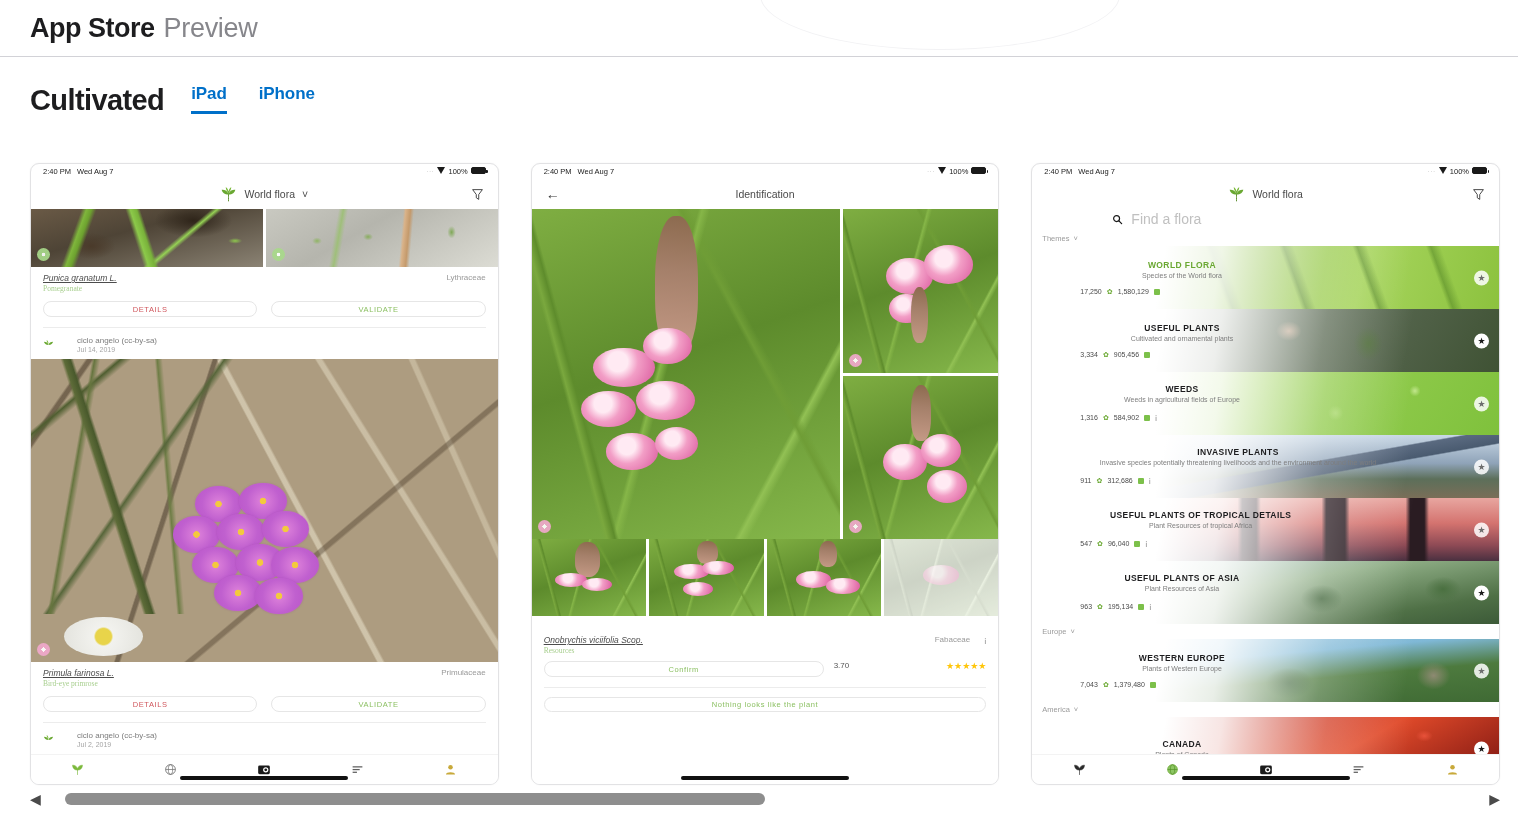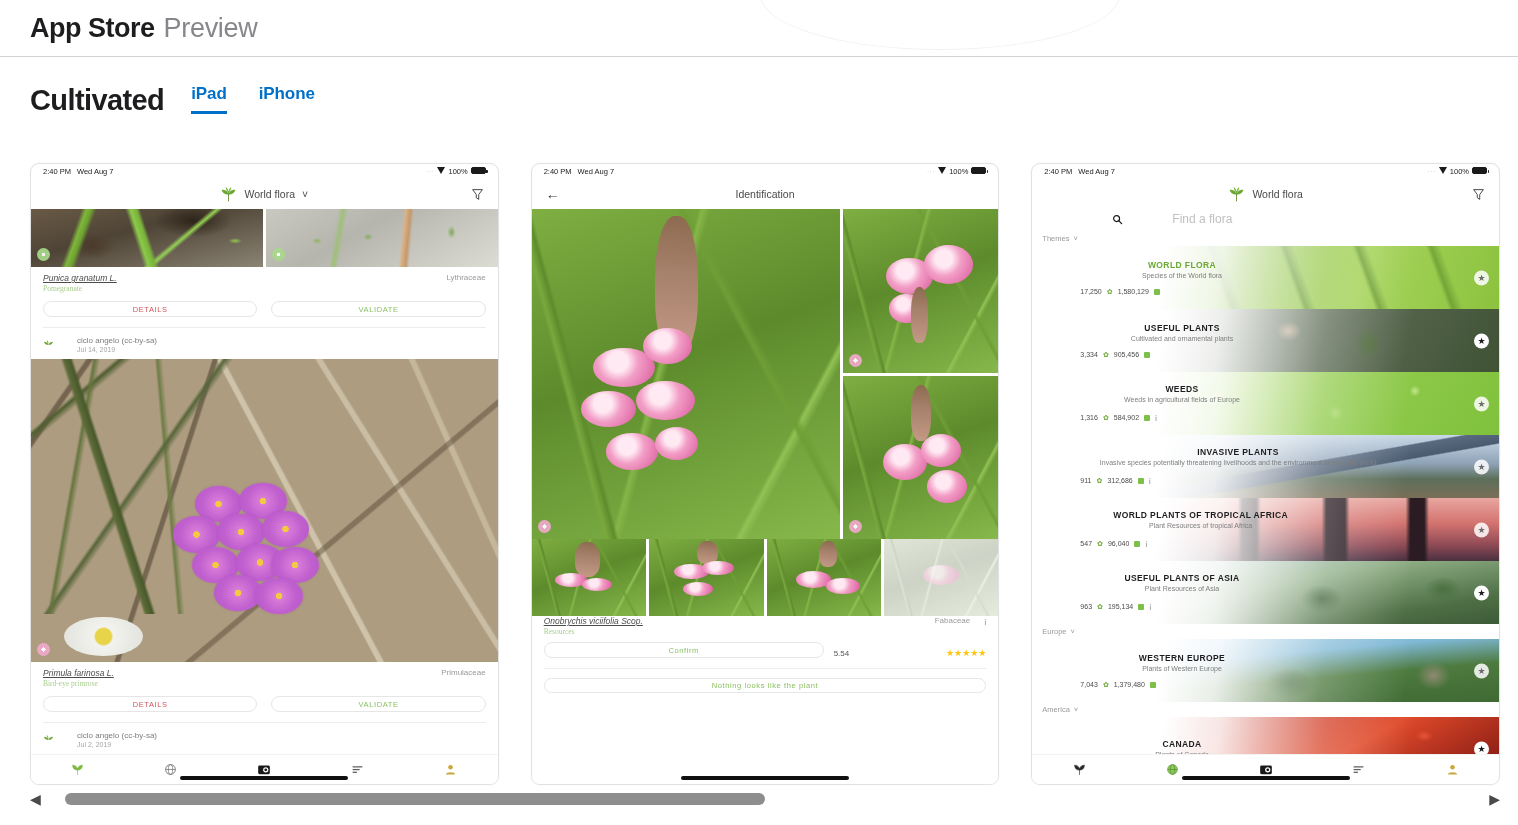--- a/index.html
+++ b/index.html
@@ -251,36 +251,36 @@
   .results-thumbs { display:flex; height: 77px; flex:none; gap:3px; }
   .rt { flex:1; position:relative; overflow:hidden; }
   .rt.more::after {
     content: attr(data-more); position:absolute; inset:0;
     display:flex; align-items:center; justify-content:center;
     background: rgba(255,255,255,.55);
     color:#fff; font-size:11px; font-weight:bold;
     text-shadow: 0 0 3px rgba(0,0,0,.35);
   }
 
-  .res-info { padding: 0 12px 0; flex:none; }
-  .res-actions { display:flex; align-items:flex-end; gap: 10px; margin-top: 6px; }
+  .res-info { padding: 0 12px 0; flex:none;margin-top:19px; }
+  .res-actions { display:flex; align-items:flex-start; gap: 10px; margin-top: 6px; }
   .pill.confirm { flex: 0 0 280px; color:#8cc063; }
   .score { font-size: 8px; color:#555; }
   .stars { margin-left: auto; color:#ffc60a; font-size: 9px; letter-spacing: 0px; }
   .info-i { font-size: 8px; color:#8a8a8a; }
   .pill.nothing {
     margin: 9px 12px 0; color:#8cc063; height: 15px; flex:none;
   }
 
   
   .search-row {
     display:flex; align-items:center; gap:8px;
     padding: 2px 0 4px 80px; flex:none; height: 22px;
   }
-  .search-placeholder { font-size: 12px; color:#c0c0c0;margin-left:41px; }
+  .search-placeholder { font-size: 14px; color:#c0c0c0; }
   .section-label {
     font-size: 7.5px; color:#9b9b9b; padding: 3px 0 3px 10px; flex:none;
     display:flex; align-items:center; gap:4px;
   }
   .flora-list { flex:1 1 auto; overflow:hidden; position:relative; min-height:0; }
   .scroll-rail {
     position:absolute; left:0; top:0; width:4px; height:70px; background:#7cb342;
   }
   .flora-card {
     height: 63px; position:relative; overflow:hidden;
@@ -608,21 +608,21 @@
       <div class="sp-row">
         <div>
           <div class="sp-name">Onobrychis viciifolia Scop.</div>
           <div class="sp-common">Resources</div>
         </div>
         <div class="sp-family">Fabaceae</div>
         <div class="info-i" style="margin-left:14px">ℹ</div>
       </div>
       <div class="res-actions">
         <div class="pill confirm">Confirm</div>
-        <div class="score">5.54</div>
+        <div class="score">3.70</div>
         <div class="stars">★★★★★</div>
       </div>
     </div>
     <div class="hr"></div>
     <div class="pill nothing">Nothing looks like the plant</div>
 
     <div style="flex:1"></div>
     <div class="tabbar" style="border:none">
       <div class="home-indicator"></div>
     </div>
@@ -737,21 +737,21 @@
             <span class="info-i">ℹ</span>
           </div>
         </div>
         <div class="fav-star dim">★</div>
       </div>
 
       <div class="flora-card">
         <div class="fc-img img-africa"></div>
         <div class="fc-fade"></div>
         <div class="fc-body" style="width:70%">
-          <div class="fc-title">WORLD PLANTS OF TROPICAL AFRICA</div>
+          <div class="fc-title">USEFUL PLANTS OF TROPICAL DETAILS</div>
           <div class="fc-sub">Plant Resources of tropical Africa</div>
           <div class="fc-stats">
             <span>547</span>
             <span class="stat-leaf">✿</span>
             <span>96,040</span>
             <span class="stat-img"></span>
             <span class="info-i">ℹ</span>
           </div>
         </div>
         <div class="fav-star dim">★</div>

